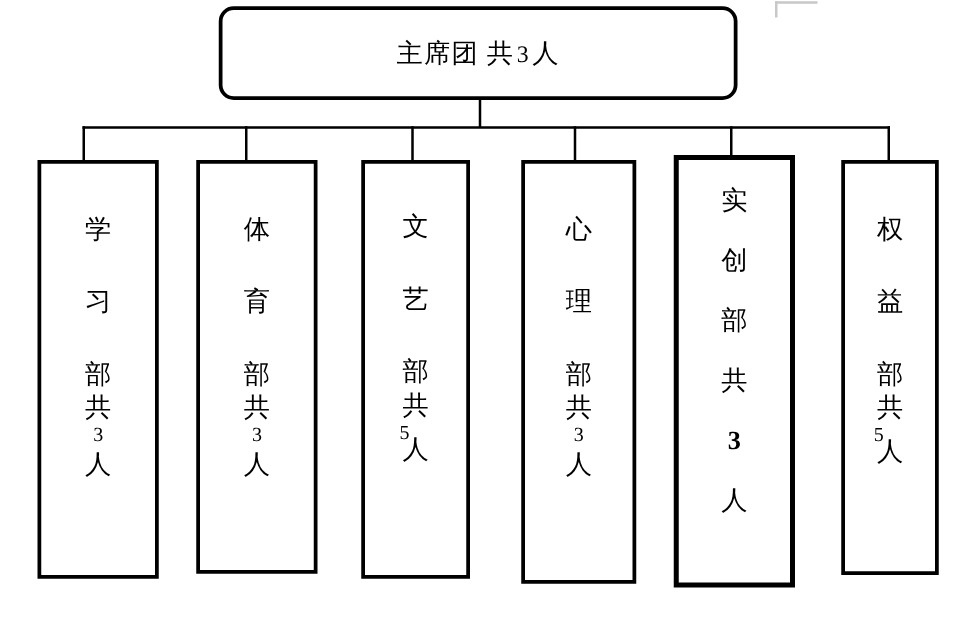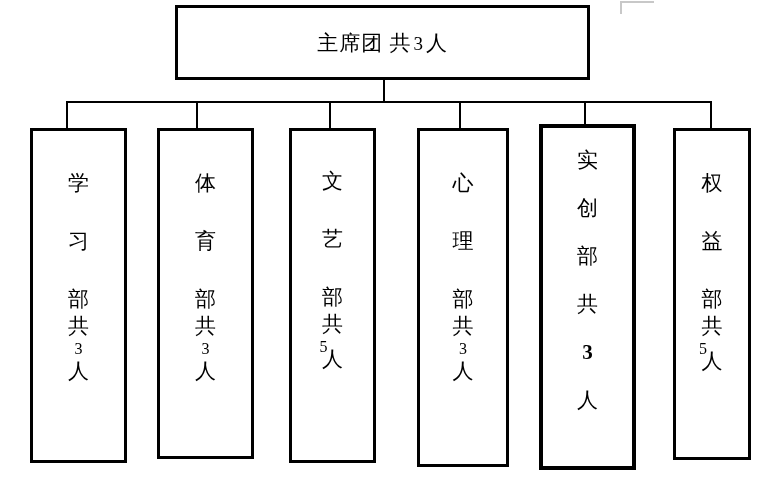--- a/index.html
+++ b/index.html
@@ -29,20 +29,21 @@
 
   
   .node {
     position: absolute;
     box-sizing: border-box;
     background: #ffffff;
     border: 3px solid #000000;
   }
   .node.root {
     border-width: 3px;
+    border-radius: 12px;
   }
   .node.heavy {
     border-width: 4px;
   }
 
   
   .root-label {
     position: absolute;
     left: 0;
     right: 0;

